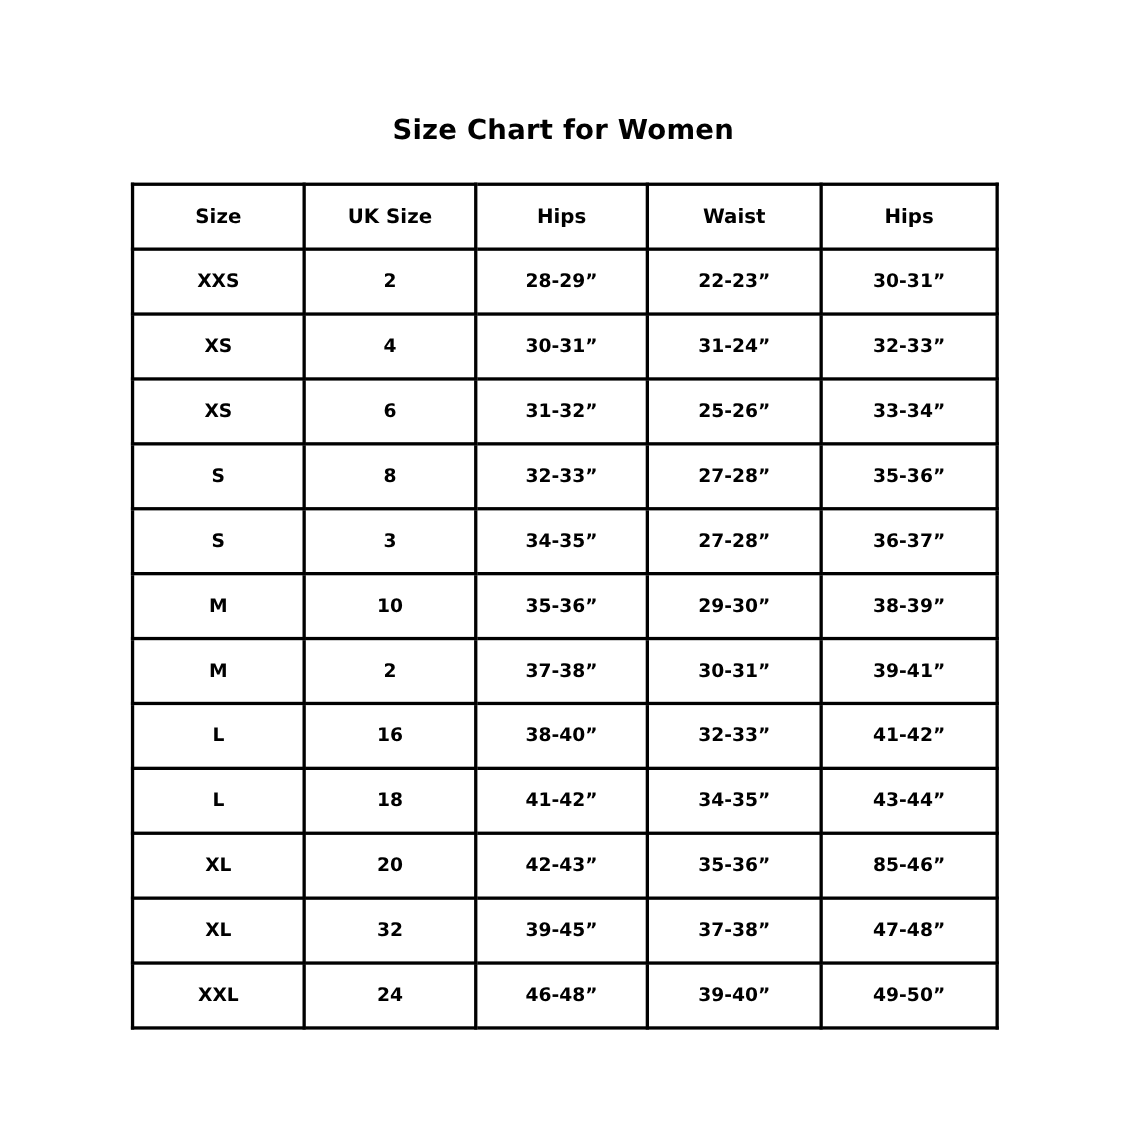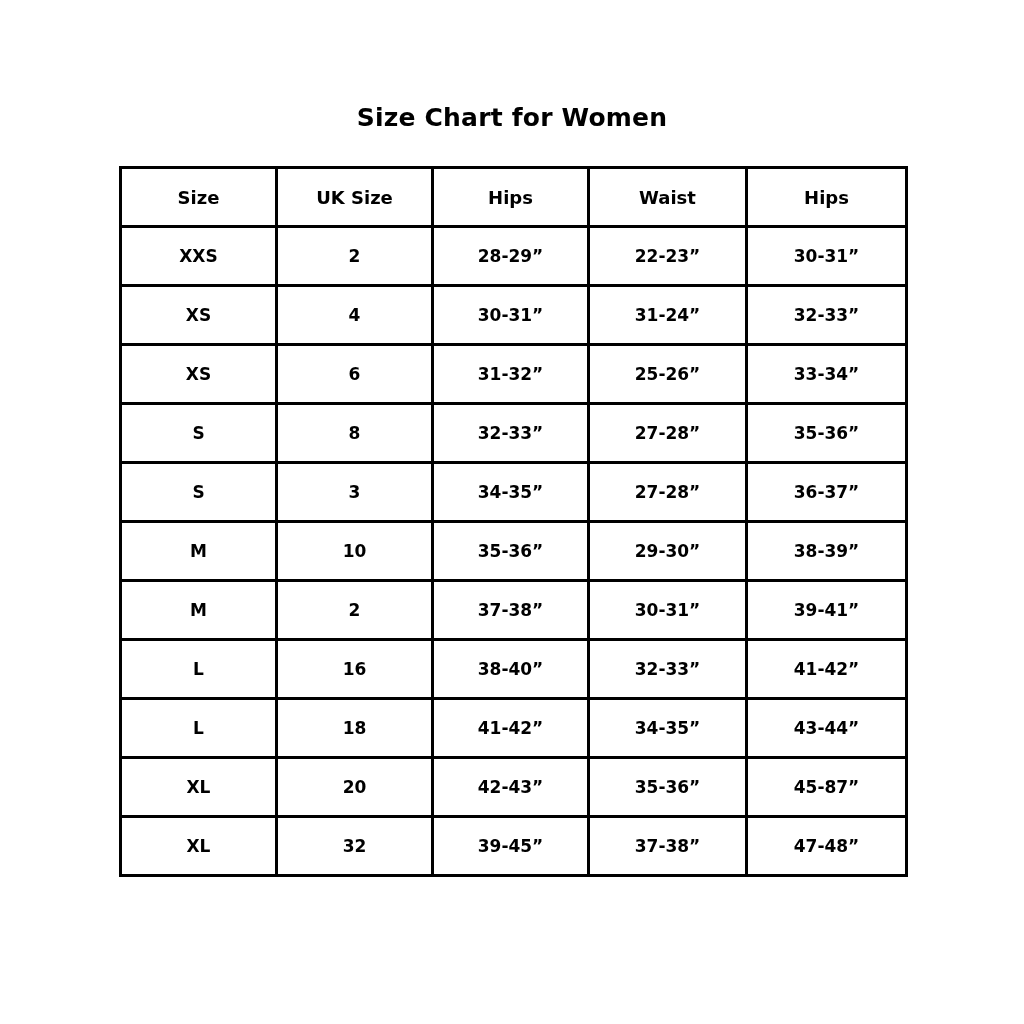--- a/index.html
+++ b/index.html
@@ -149,26 +149,33 @@
             <td>18</td>
             <td>41-42”</td>
             <td>34-35”</td>
             <td>43-44”</td>
           </tr>
           <tr>
             <td>XL</td>
             <td>20</td>
             <td>42-43”</td>
             <td>35-36”</td>
-            <td>45-87”</td>
+            <td>85-46”</td>
           </tr>
           <tr>
             <td>XL</td>
             <td>32</td>
             <td>39-45”</td>
             <td>37-38”</td>
             <td>47-48”</td>
           </tr>
+          <tr>
+            <td>XXL</td>
+            <td>24</td>
+            <td>46-48”</td>
+            <td>39-40”</td>
+            <td>49-50”</td>
+          </tr>
         </tbody>
     </table>
   </div>
 
 </div>
 
 </body></html>

